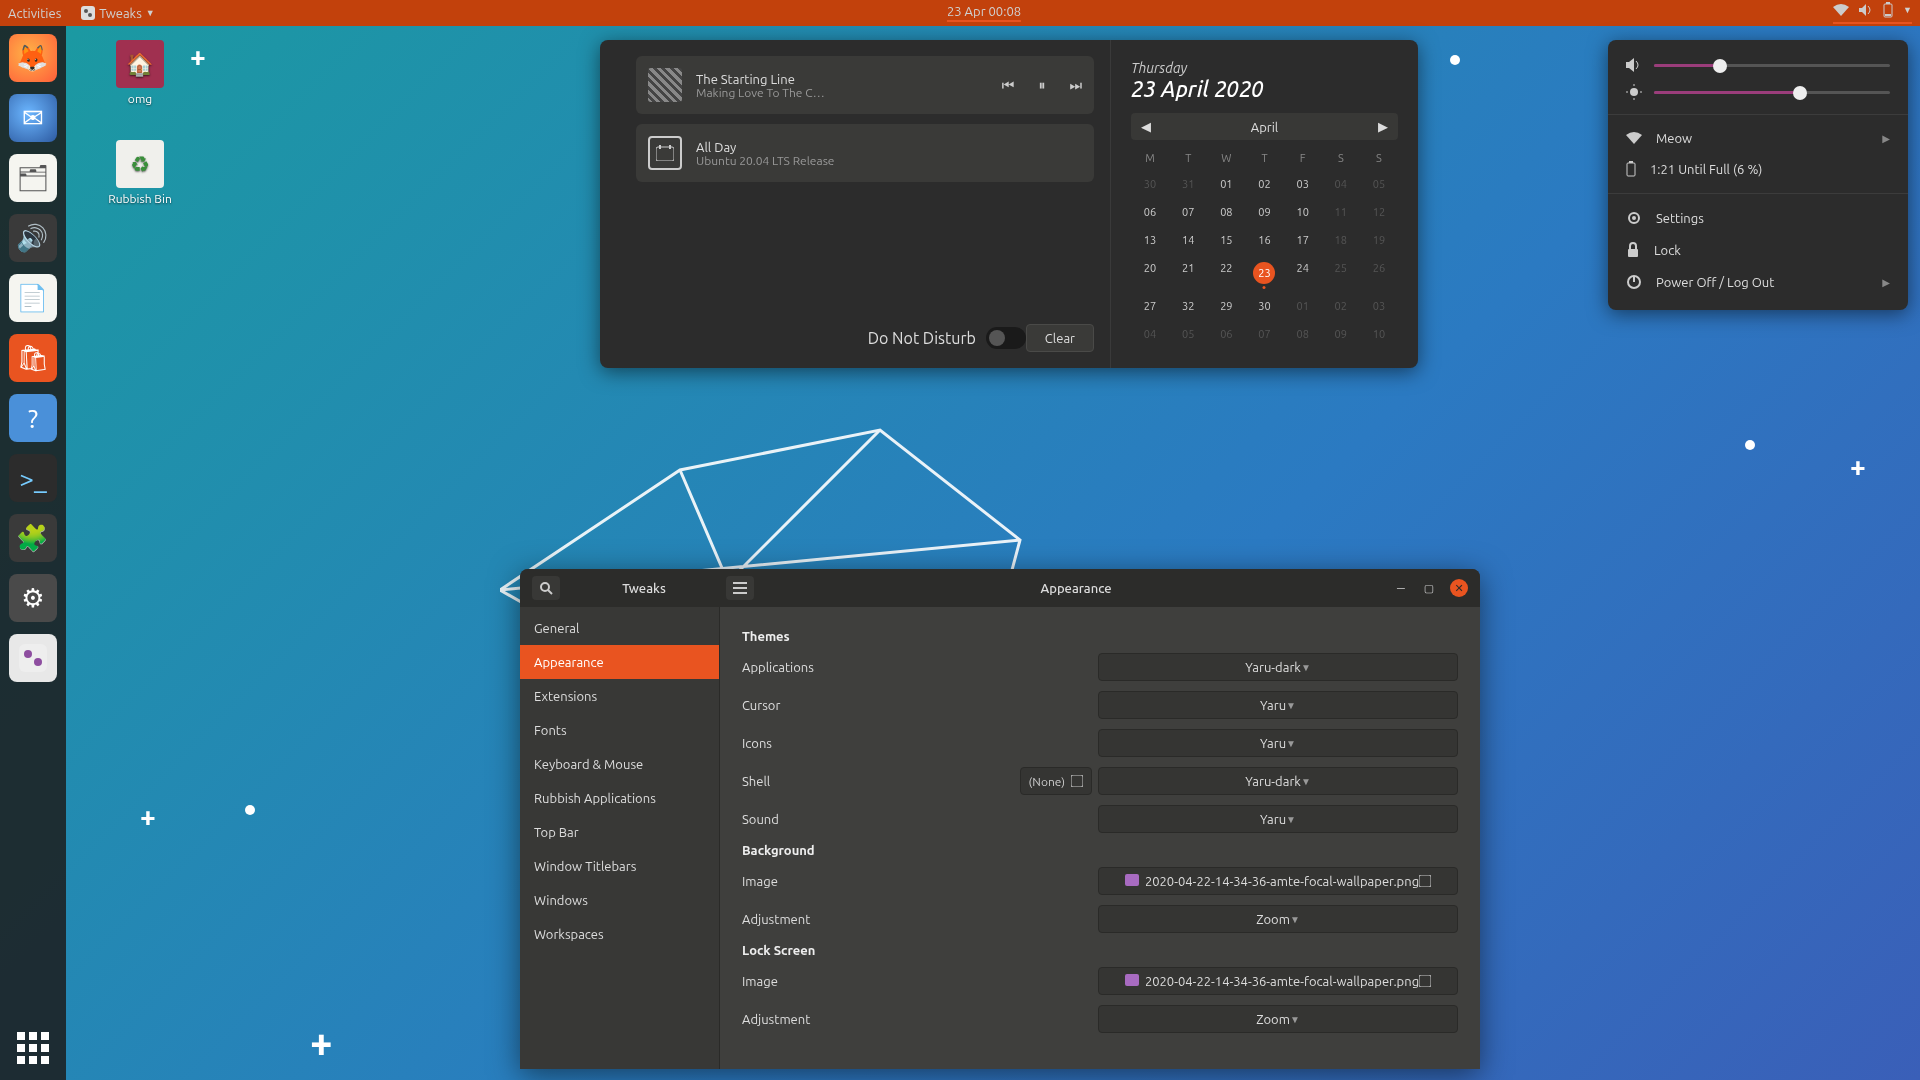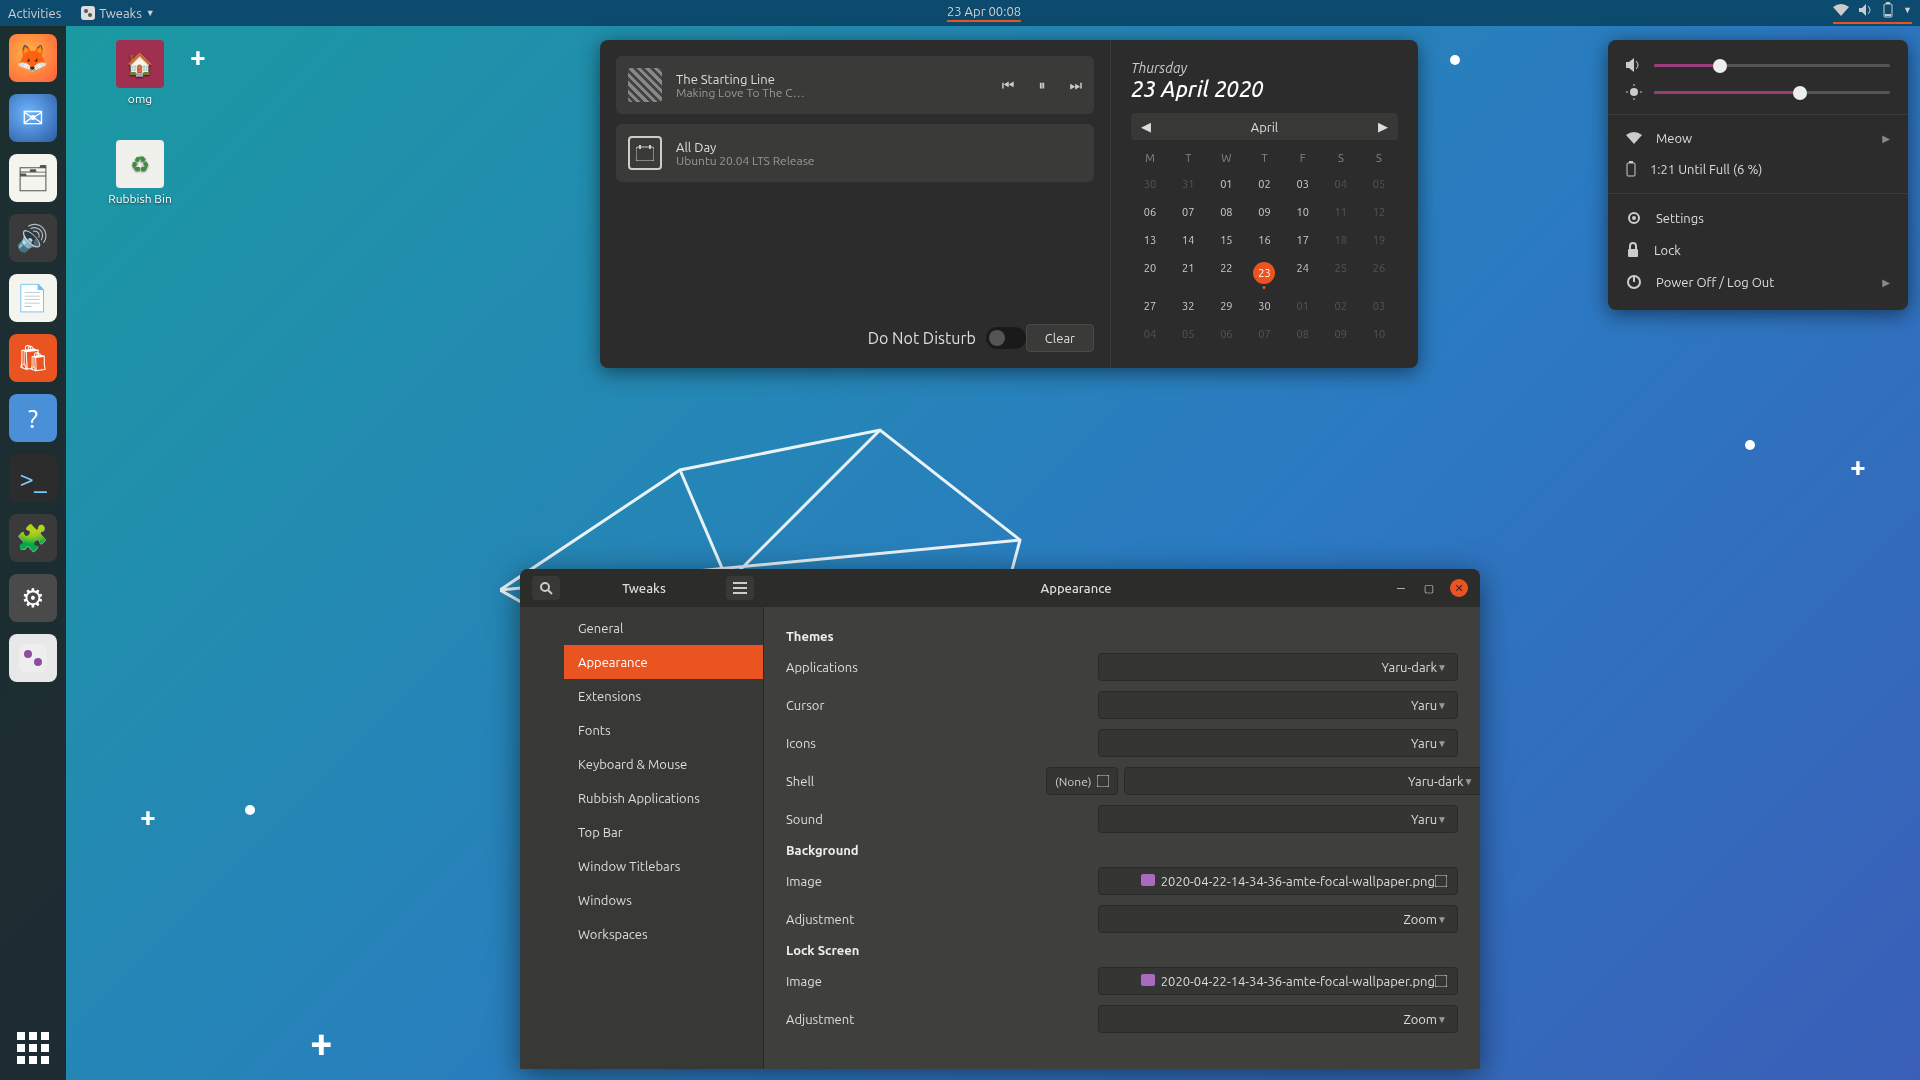--- a/index.html
+++ b/index.html
@@ -4,21 +4,21 @@
 <style>
 * { margin: 0; padding: 0; box-sizing: border-box; font-family: Ubuntu, "Segoe UI", Arial, sans-serif; }
 body { width: 1920px; height: 1080px; overflow: hidden; background: linear-gradient(135deg, #1a9ba0 0%, #2b7ac2 60%, #3a5fb8 100%); position: relative; }
 
 
 .wall-shape { position: absolute; pointer-events: none; }
 .plus { color: #fff; font-size: 28px; font-weight: bold; }
 .dot-white { width: 10px; height: 10px; background: #fff; border-radius: 50%; }
 
 
-.topbar { height: 26px; background: #0c4a6e; color: #d0d0d0; display: flex; align-items: center; font-size: 13px; padding: 0 8px; position: relative; z-index: 5; }
+.topbar { height: 26px; background: #c2410c; color: #d0d0d0; display: flex; align-items: center; font-size: 13px; padding: 0 8px; position: relative; z-index: 5; }
 .topbar .center { position: absolute; left: 50%; transform: translateX(-50%); display: flex; align-items: center; gap: 6px; }
 .topbar .right { margin-left: auto; display: flex; align-items: center; gap: 10px; }
 .topbar .app-menu { margin-left: 20px; display: flex; align-items: center; gap: 4px; }
 .clock-underline { border-bottom: 2px solid #e95420; padding-bottom: 2px; margin-left: 24px; }
 .tray-underline { border-bottom: 2px solid #e95420; padding-bottom: 4px; display:flex; gap:10px; align-items:center;}
 
 
 .dock { position: absolute; left: 0; top: 26px; bottom: 0; width: 66px; background: rgba(28,28,28,0.85); display: flex; flex-direction: column; align-items: center; padding: 8px 0; gap: 12px; z-index: 4; }
 .dock-icon { width: 48px; height: 48px; border-radius: 8px; display: flex; align-items: center; justify-content: center; font-size: 26px; color: #fff; }
 .dock-ff { background: radial-gradient(circle at 40% 40%, #ffb347, #ff5e3a); }
@@ -37,21 +37,21 @@
 .dock-apps-grid span { background: #fff; width: 8px; height: 8px; }
 
 
 .desktop-icon { position: absolute; width: 80px; text-align: center; color: #fff; font-size: 12px; text-shadow: 0 1px 2px rgba(0,0,0,0.6); }
 .desktop-icon .ico { width: 48px; height: 48px; margin: 0 auto 4px; border-radius: 4px; display:flex; align-items:center; justify-content:center; font-size:22px; }
 
 
 .popover { position: absolute; background: #2c2c2c; color: #ddd; border-radius: 8px; box-shadow: 0 4px 20px rgba(0,0,0,0.5); z-index: 10; }
 .cal-pop { left: 600px; top: 40px; width: 818px; display: flex; }
 .cal-pop::before { content: ""; position: absolute; top: -10px; left: 400px; border: 10px solid transparent; border-bottom-color: #2c2c2c; }
-.notif-col { flex: 1; padding: 16px; display: flex; flex-direction: column; }
+.notif-col { flex: 1; padding: 16px; display: flex; flex-direction: column; margin-left: 20px; }
 .media-card, .event-card { background: #3a3a38; border-radius: 6px; padding: 12px; margin-bottom: 10px; display: flex; align-items: center; gap: 14px; }
 .media-art { width: 34px; height: 34px; background: repeating-linear-gradient(45deg,#888,#888 3px,#444 3px,#444 6px); border-radius: 3px; }
 .media-info { flex: 1; font-size: 13px; }
 .media-info .sub { color: #999; font-size: 12px; }
 .media-ctrl { display: flex; gap: 24px; color: #ccc; font-size: 14px; }
 .cal-icon-box { width: 34px; height: 34px; border: 2px solid #ccc; border-radius: 4px; display:flex; align-items:center; justify-content:center;}
 .notif-footer { margin-top: auto; display: flex; align-items: center; justify-content: flex-end; padding-top: 20px; }
 .toggle { width: 40px; height: 22px; background: #1a1a1a; border-radius: 11px; position: relative; }
 .toggle::after { content: ""; position: absolute; left: 3px; top: 3px; width: 16px; height: 16px; background: #555; border-radius: 50%; }
 .btn-clear { background: #3a3a38; border: 1px solid #4a4a48; color: #ddd; padding: 6px 18px; border-radius: 4px; font-size: 13px; }
@@ -83,29 +83,29 @@
 .tb-btn { width: 28px; height: 24px; background: #383836; border-radius: 4px; display:flex; align-items:center; justify-content:center; color:#ccc; margin: 0 4px;}
 .tb-left { display: flex; align-items: center; width: 200px; padding-left: 8px; gap: 4px;}
 .tb-title-left { flex:1; text-align:center; font-weight:500; }
 .tb-center { flex: 1; display: flex; align-items: center; }
 .tb-ham { margin-left: 6px; }
 .tb-title-right { flex:1; text-align:center; font-weight:500; }
 .tb-winctrl { display: flex; gap: 14px; padding-right: 12px; align-items: center; }
 .wc { width: 14px; height: 14px; display:flex; align-items:center; justify-content:center; color:#ccc; font-size:11px;}
 .wc.close { background: #e95420; border-radius: 50%; width:18px; height:18px; color:#2c2c2a; }
 .win-body { flex: 1; display: flex; }
-.sidebar { width: 200px; background: #383836; border-right: 1px solid #2a2a28; padding-top: 4px; margin-left: 44px; }
+.sidebar { width: 200px; background: #383836; border-right: 1px solid #2a2a28; padding-top: 4px; }
 .sidebar-item { padding: 10px 14px; color: #ddd; font-size: 13px; }
 .sidebar-item.active { background: #e95420; color: #fff; }
 .content { flex: 1; background: #3f3f3d; padding: 14px 22px; overflow:auto; color:#ddd; font-size:13px; }
 .section-h { font-weight: bold; color: #eee; margin: 8px 0 10px; }
 .row { display: flex; align-items: center; margin-bottom: 10px; }
 .row .lbl { flex: 0 0 260px; }
 .row .ctrl { flex: 1; display:flex; justify-content:flex-end; gap:6px;}
-.combo, .filechooser { background: #353533; border: 1px solid #2a2a28; border-radius: 4px; padding: 6px 10px; display: flex; align-items: center; justify-content: flex-end; width: 360px; font-size: 13px; color: #ddd; }
+.combo, .filechooser { background: #353533; border: 1px solid #2a2a28; border-radius: 4px; padding: 6px 10px; display: flex; align-items: center; justify-content: center; width: 360px; font-size: 13px; color: #ddd; }
 .combo .arr { color: #999; font-size: 10px; }
 .filechooser .img-ico { width:14px; height:12px; background:#a86bc1; margin-right:6px; border-radius:2px; display:inline-block;}
 .shell-btn { background:#353533; border:1px solid #2a2a28; border-radius:4px; padding:6px 8px; font-size:12px; color:#ccc; display:flex; align-items:center; gap:6px;}
 svg { display:block; }
 </style>
 </head>
 <body>
 
 <div class="wall-shape plus" style="left:190px; top:40px;">+</div>
 <div class="wall-shape plus" style="left:140px; top:800px;">+</div>

